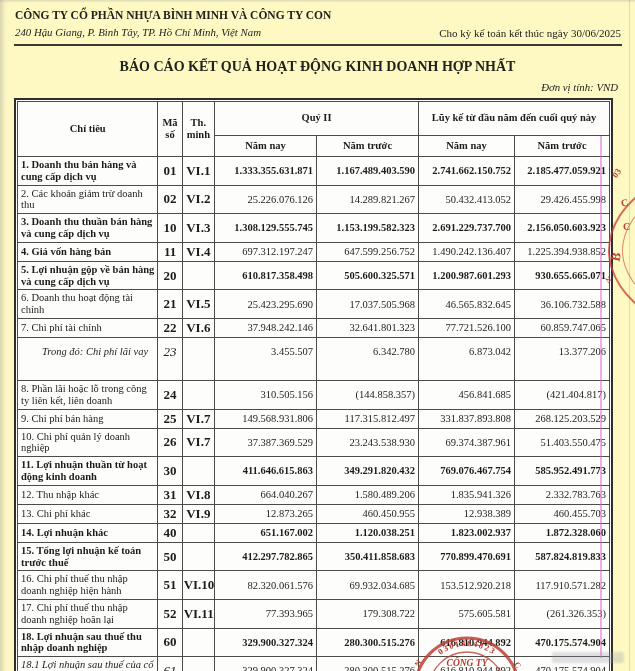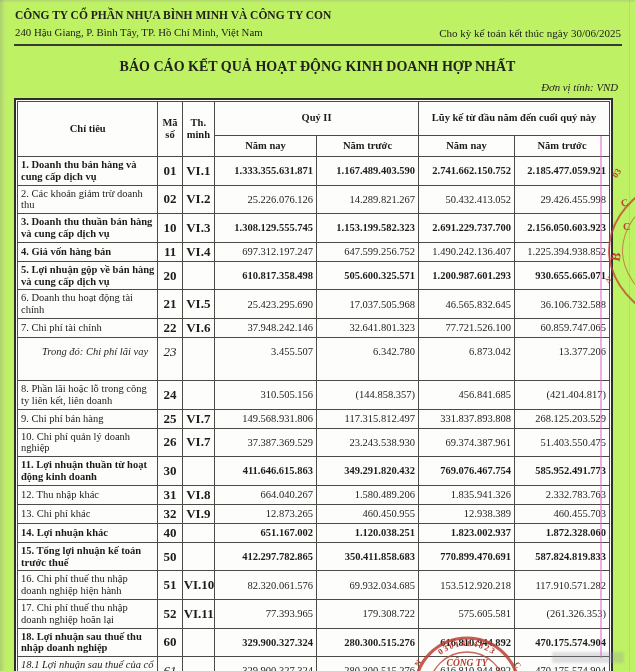--- a/index.html
+++ b/index.html
@@ -2,33 +2,33 @@
 <html lang="vi"><head>
 <meta charset="utf-8">
 <style>
   * { margin:0; padding:0; box-sizing:border-box; }
   html,body { width:635px; height:671px; }
   body {
     font-family:"Liberation Serif","DejaVu Serif",serif;
     background:#eceae6; overflow:hidden; position:relative;
   }
   .page {
-    position:absolute; inset:0; background:#bef264; overflow:hidden;
+    position:absolute; inset:0; background:#fef9c3; overflow:hidden;
     color:#22211e;
   }
   .edge-left { position:absolute; left:0; top:0; width:9px; height:100%;
     background:linear-gradient(to right, rgba(130,128,124,.30), rgba(190,188,184,.12) 55%, transparent); z-index:5; }
   .edge-top { position:absolute; left:0; top:0; width:100%; height:3px;
     background:linear-gradient(to bottom, rgba(140,138,134,.28), transparent); z-index:5; }
 
   
   .doc-header { display:flex; justify-content:space-between; align-items:flex-start;
     padding:8px 14px 0 15px; }
   .company-name { font-weight:bold; font-size:11.5px; line-height:14px; }
-  .company-address { font-size:10.8px; line-height:14px; margin-top:3px; }
+  .company-address { font-size:10.8px; line-height:14px; margin-top:3px;font-style:italic; }
   .hdr-right { text-align:right; }
   .report-type { font-weight:bold; font-size:11.5px; line-height:14px; }
   .report-period { font-size:11px; line-height:14px; margin-top:18px; }
   .header-rule { height:2px; background:#3a3934; margin:4px 13px 0 14px; }
 
   .title-block { text-align:center; margin-top:12px; font-weight:bold; font-size:14px; line-height:17px; }
   .unit-note { text-align:right; font-style:italic; font-size:10.8px; margin:6px 17px 5px 0; }
 
   
   .table-wrap { margin:0 22px 0 14px; border:2px solid #2f2e2a; padding:1px; background:#fdfdfb; position:relative; z-index:2; }

